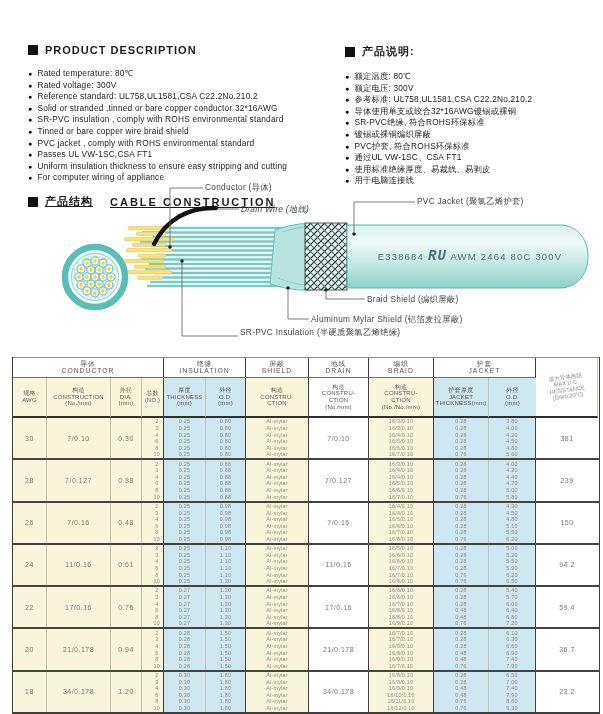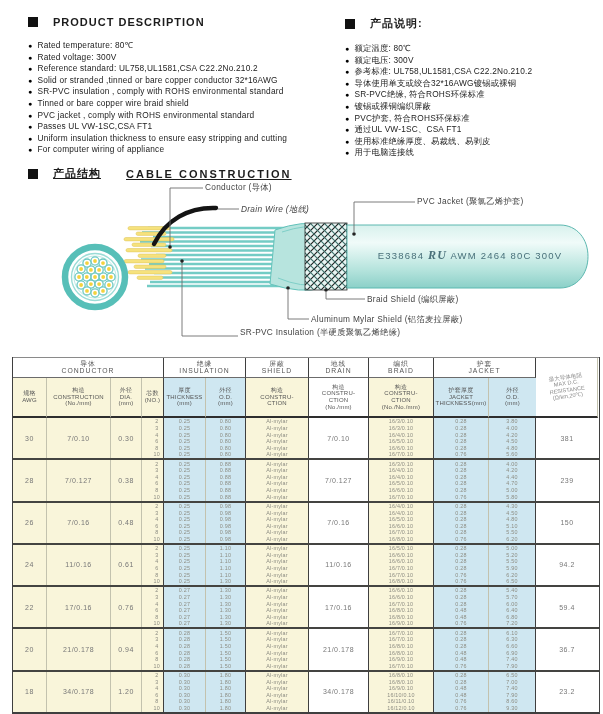--- a/index.html
+++ b/index.html
@@ -1,42 +1,42 @@
 <!DOCTYPE html>
 <html><head>
 <meta charset="utf-8">
 <style>
   * { margin:0; padding:0; box-sizing:border-box; }
   html,body { background:#fff; }
   body { font-family:"Liberation Sans", sans-serif; color:#333; }
   .page { position:relative; width:603px; height:714px; background:#fff; overflow:hidden; }
 
   
-  .sec-title { display:flex; align-items:center; gap:15px; font-size:11px; font-weight:bold; color:#1c1c1c; letter-spacing:1px; }
+  .sec-title { display:flex; align-items:center; gap:7px; font-size:11px; font-weight:bold; color:#1c1c1c; letter-spacing:1px;margin-top:28px; }
   .sq { width:10px; height:10px; background:#111; display:inline-block; }
   .desc-en { position:absolute; left:28px; top:16px; width:315px; }
   .desc-zh { position:absolute; left:345px; top:16px; width:255px; }
   ul.bullets { list-style:none; margin-top:12px; }
   ul.bullets li { display:flex; gap:5px; font-size:8.3px; line-height:11.6px; color:#222; letter-spacing:0.2px; white-space:nowrap; }
   .dot { font-size:7px; line-height:11.6px; color:#000; }
 
   
   .cons-title { position:absolute; left:28px; top:166px;text-decoration:underline; }
   .cons-title .en { margin-left:10px; letter-spacing:2px; }
   .diagram { position:absolute; left:20px; top:178px; width:578px; height:176px; }
   .diagram svg { position:absolute; left:0; top:0; }
   .dlabel { position:absolute; font-size:8.3px; color:#444; letter-spacing:0.3px; white-space:nowrap; }
   .lab-conductor { left:185px; top:4px; }
   .lab-drain { left:221px; top:26px;font-style:italic; }
   .lab-jacket { left:397px; top:18px;text-align:right; }
   .lab-braid { left:347px; top:116px; }
   .lab-mylar { left:291px; top:136px; }
   .lab-ins { left:220px; top:138px;margin-top:11px; }
   .print { position:absolute; left:345px; top:70px; width:210px; text-align:center; font-size:9.5px; letter-spacing:1.2px; color:#49707a; white-space:nowrap; }
-  .ulmark { font-weight:bold; font-style:italic; font-family:Liberation Serif, serif; font-size:12px; }
+  .ulmark { font-weight:bold; font-style:italic; font-family:Liberation Mono, monospace; font-size:14px; }
 
   
   .spec-table { position:absolute; left:12px; top:357px; width:588px; height:357px;
       border-left:1.6px solid #3f3f3f; border-right:1.6px solid #3f3f3f; border-bottom:2px solid #3f3f3f;
       display:flex; flex-direction:column; font-family:"Liberation Sans", sans-serif; }
   .grid12 { display:grid; grid-template-columns:34px 64px 31px 22px 42px 40px 63px 60px 65px 55px 47px 62px; }
   .thead { grid-template-rows:20px 40px; border-top:1px solid #8a8a8a; }
   .cell { border-right:1px solid #c3c2ae; display:flex; flex-direction:column; align-items:center; justify-content:center; text-align:center; overflow:hidden; }
   .cell.thick { border-right:1.6px solid #3f3f3f; }
   .cell:last-child { border-right:none; }

